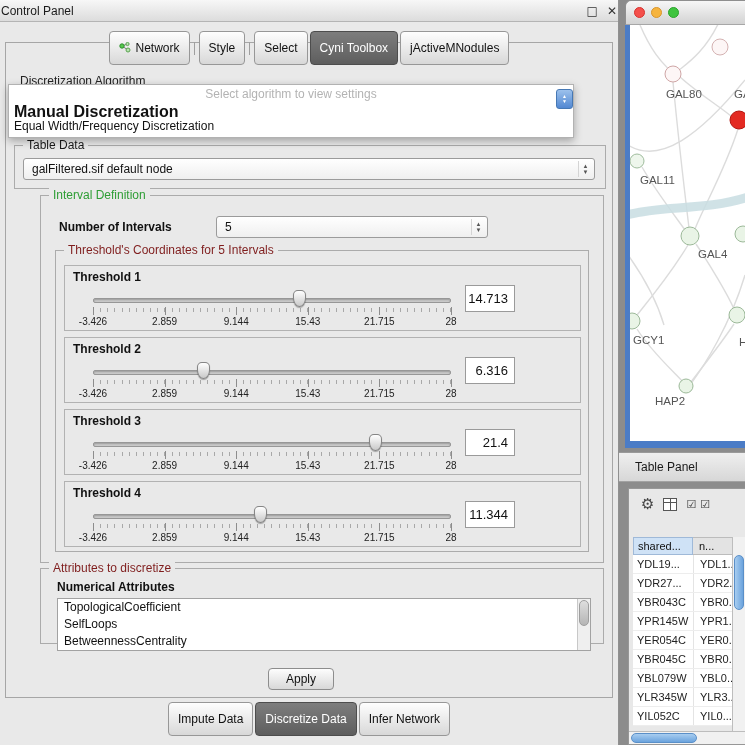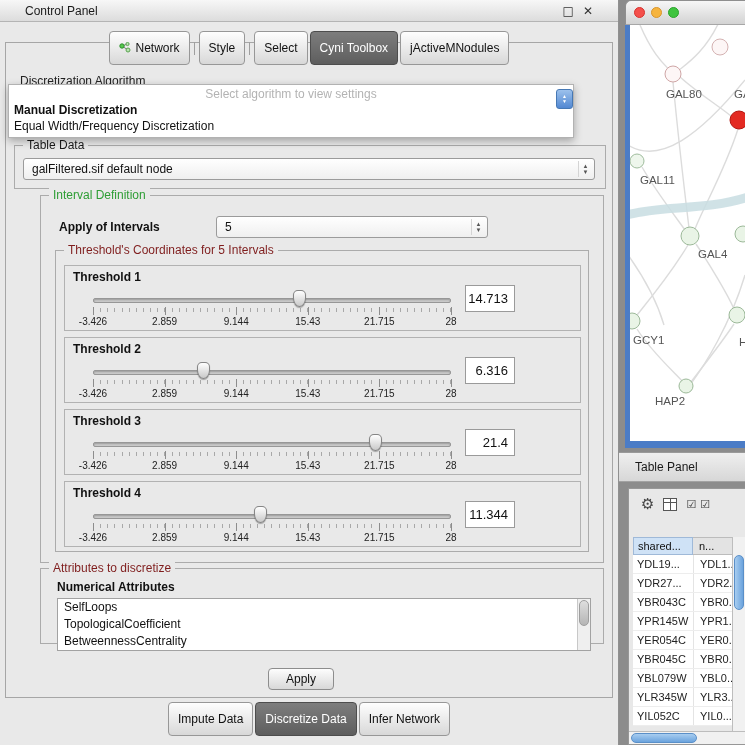--- a/index.html
+++ b/index.html
@@ -2,35 +2,35 @@
 <html><head>
 <meta charset="utf-8">
 <style>
   * { box-sizing:border-box; margin:0; padding:0; }
   html,body { width:745px; height:745px; }
   body { background:#8c8c8c; font-family:"Liberation Sans",sans-serif; overflow:hidden; }
   #root { position:relative; width:745px; height:745px; }
 
   
   .control-panel { position:absolute; left:0; top:0; width:619px; height:745px; background:#e9e9e9; border-right:1px solid #909090; }
-  .cp-titlebar { position:absolute; left:0; top:0; width:100%; height:22px; background:linear-gradient(#f7f7f7,#dcdcdc); border-bottom:1px solid #b4b4b4; display:flex; align-items:center; padding:0 25px; font-size:12px; color:#1a1a1a; }
+  .cp-titlebar { position:absolute; left:0; top:0; width:100%; height:22px; background:linear-gradient(#f7f7f7,#dcdcdc); border-bottom:1px solid #b4b4b4; display:flex; align-items:center; padding:0 1px; font-size:12px; color:#1a1a1a; }
   .cp-title { flex:1; }
   .win-btn { font-family:"DejaVu Sans",sans-serif; font-size:12px; color:#333; margin-left:9px; }
   .content-frame { position:absolute; left:5px; top:42px; width:608px; height:656px; border:1px solid #a6a6a6; background:#e9e9e9; }
 
   .tab-row { position:absolute; left:0; top:31px; width:100%; display:flex; justify-content:center; align-items:center; z-index:10; }
   .tab { height:34px; display:flex; align-items:center; gap:5px; padding:16px 9px; font-size:12px; color:#111; background:linear-gradient(#fefefe,#d8d8d8); border:1px solid #979797; border-radius:4px; margin:0 1px; white-space:nowrap; }
   .tab.active { background:linear-gradient(#7d7d7d,#5e5e5e); color:#fff; border-color:#4d4d4d; }
   .tab-sep { width:1px; height:13px; background:#9f9f9f; margin:0 3px; }
 
   .hidden-legend { position:absolute; left:20px; top:74px; height:11px; overflow:hidden; font-size:12px; color:#222; z-index:5; }
 
   .popup { position:absolute; left:8px; top:84px; width:566px; height:54px; background:#fff; border:1px solid #b2b2b2; box-shadow:0 3px 8px rgba(0,0,0,.3); z-index:30; }
   .popup-placeholder { position:absolute; left:0; top:2px; width:100%; text-align:center; color:#b3b3b3; font-size:12px; }
-  .popup-opt1 { position:absolute; left:5px; top:18px; font-size:12px; font-weight:bold; color:#111; }
+  .popup-opt1 { position:absolute; left:5px; top:18px; font-size:16px; font-weight:bold; color:#111; }
   .popup-opt2 { position:absolute; left:5px; top:34px; font-size:12px; color:#111; }
 
   .combo-cap { position:absolute; left:556px; top:89px; width:17px; height:20px; background:linear-gradient(#9cc1ec,#5288d2); border:1px solid #4678b4; border-radius:3px; z-index:31; display:flex; flex-direction:column; align-items:center; justify-content:center; color:#fff; font-size:5px; line-height:5px; }
   .combo-cap i { font-style:normal; }
 
   .group { position:absolute; border:1px solid #ababab; }
   .group-label { position:absolute; top:-8px; left:8px; background:#e9e9e9; padding:0 4px; font-size:12px; color:#1a1a1a; white-space:nowrap; }
   .group-label.green { color:#2e9e35; }
   .group-label.blue { color:#7f1d1d; }
 
@@ -155,21 +155,21 @@
         <span class="stepper">
           <i>▲</i>
           <i>▼</i>
         </span>
       </div>
     </div>
 
     <div class="group" style="left:40px; top:195px; width:564px; height:368px;">
       <div class="group-label green">Interval Definition</div>
 
-      <div class="bold-label" style="left:18px; top:24px;">Apply of Intervals</div>
+      <div class="bold-label" style="left:18px; top:24px;">Number of Intervals</div>
       <div class="combo" style="left:175px; top:20px; width:272px;">
         <span>5</span>
         <span class="stepper">
           <i>▲</i>
           <i>▼</i>
         </span>
       </div>
 
       <div class="group" style="left:14px; top:54px; width:534px; height:302px;">
         <div class="group-label blue">Threshold's Coordinates for 5 Intervals</div>
@@ -280,22 +280,22 @@
       </div>
     </div>
 
     <div class="group" style="left:40px; top:568px; width:564px; height:76px;">
       <div class="group-label blue">Attributes to discretize</div>
       <div class="bold-label" style="left:16px; top:11px;">Numerical Attributes</div>
       <div class="list-box" style="left:16px; top:29px; width:534px; height:53px;">
         <div class="list-scrollbar">
           <div class="list-scroll-thumb"></div>
         </div>
-      <div class="list-item">SelfLoops</div>
-          <div class="list-item">TopologicalCoefficient</div>
+      <div class="list-item">TopologicalCoefficient</div>
+          <div class="list-item">SelfLoops</div>
           <div class="list-item">BetweennessCentrality</div>
         </div>
     </div>
 
     <div class="apply-btn">Apply</div>
 
     <div class="bottom-tabs">
       <div class="tab">
           <span>Impute Data</span>
         </div>

